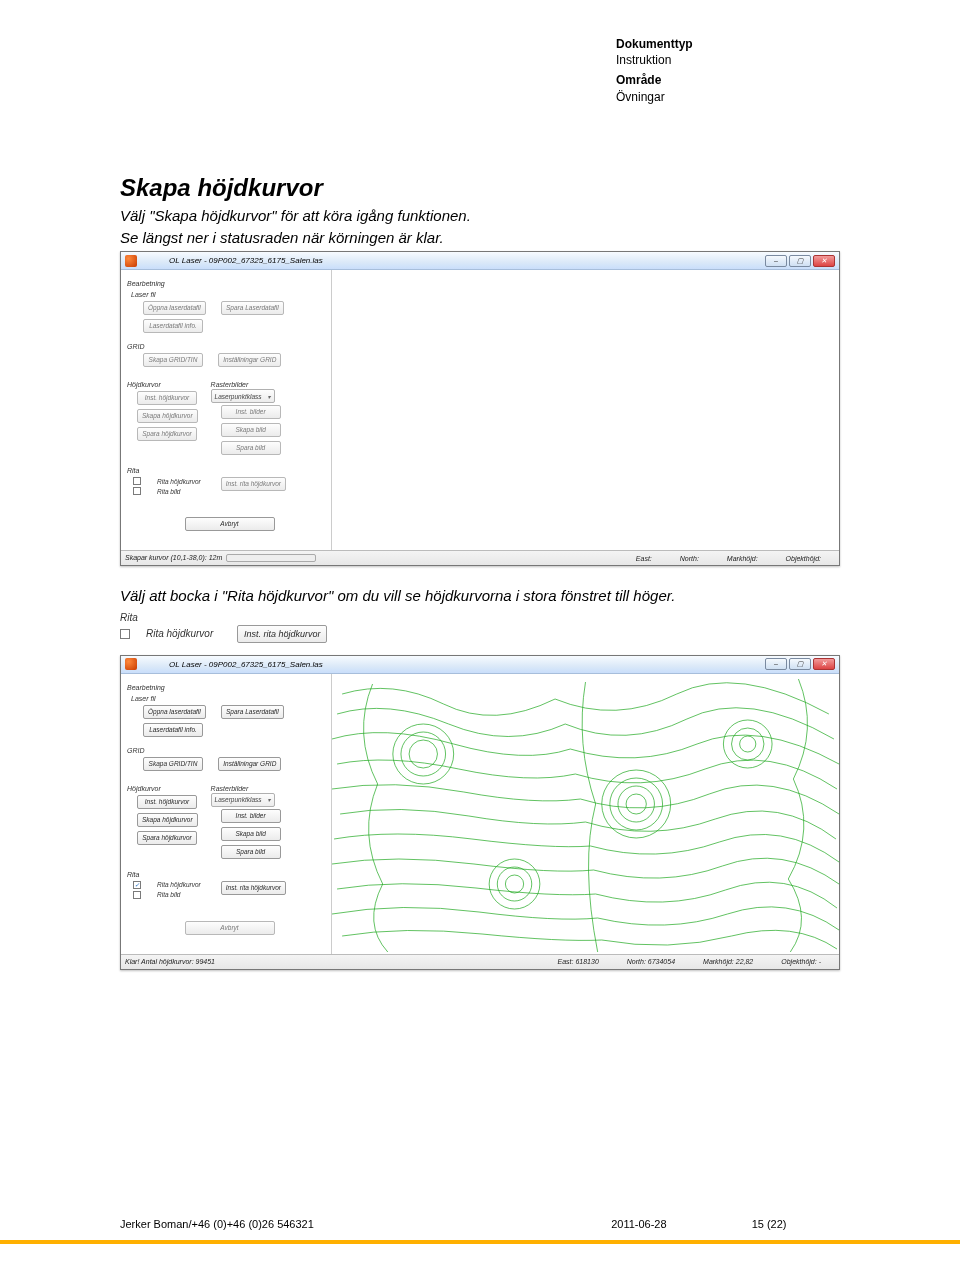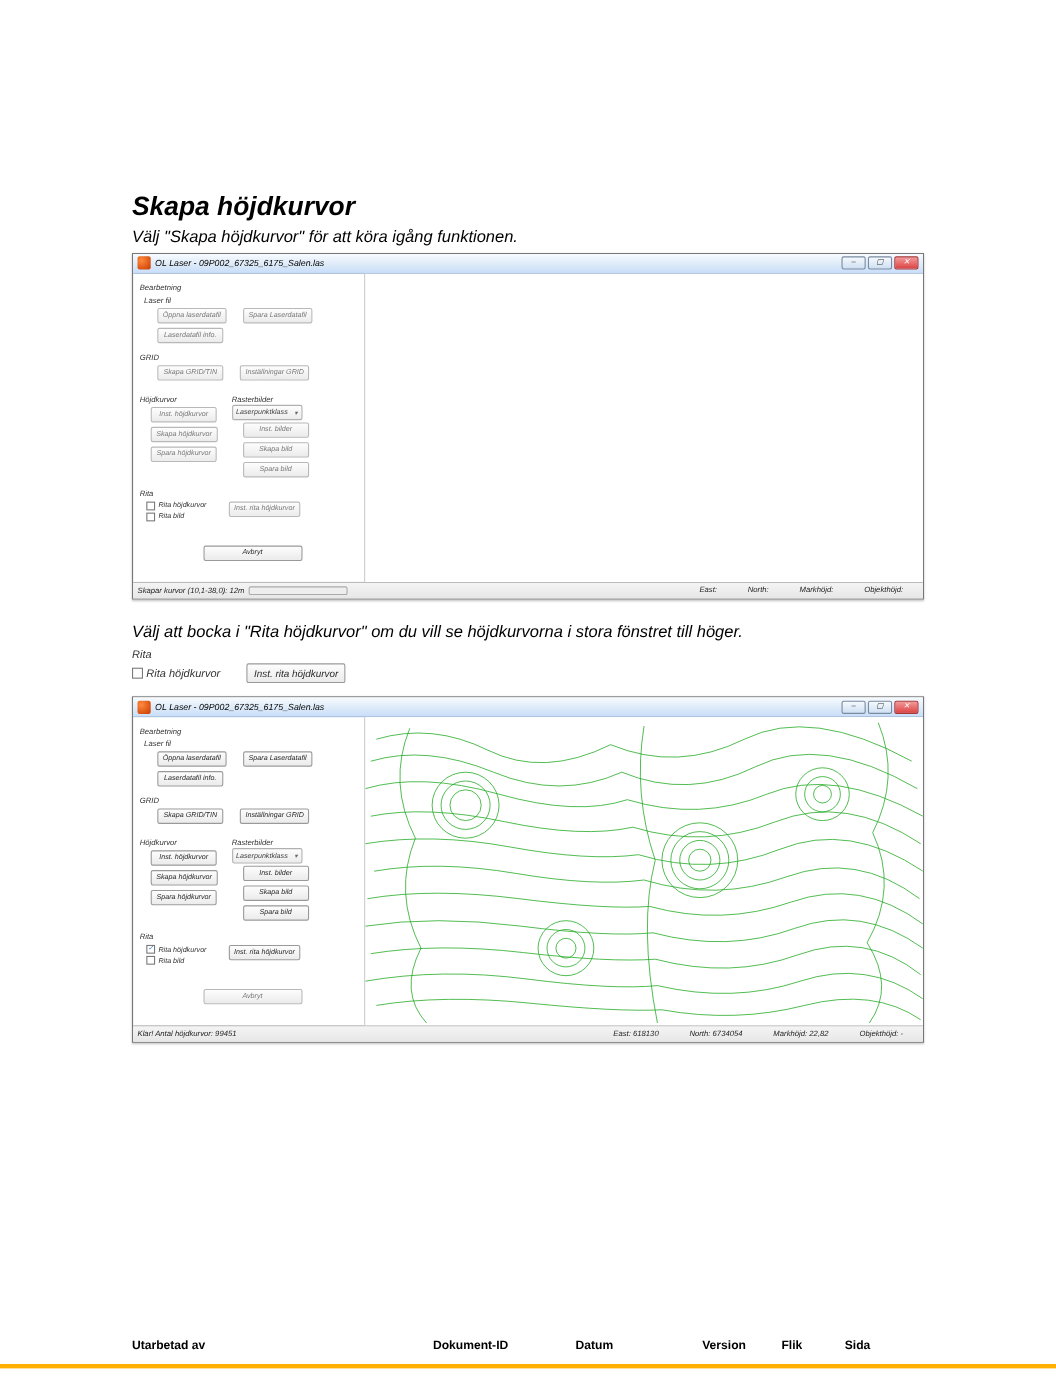--- a/index.html
+++ b/index.html
@@ -10,31 +10,31 @@
 
   .content { position:absolute; top:174px; left:120px; right:120px;font-style:italic; }
 
   h1.section { font-family:Arial,Helvetica,sans-serif; font-size:24px; font-weight:700; margin-bottom:4px; }
   p.body { font-size:15px; line-height:1.3; margin-bottom:2px; }
 
   
   .win { border:1px solid #777; background:#fff; box-shadow:0 1px 2px rgba(0,0,0,0.25); font-size:8px; color:#555; position:relative; }
   .win-title { height:18px; background:linear-gradient(#f7fbff,#dbe9f8 60%,#c9defb); border-bottom:1px solid #a7bedb; display:flex; align-items:center; padding:0 4px; font-size:8px; color:#000; }
   .win-title .icon { width:12px; height:12px; background:radial-gradient(circle at 30% 30%, #ff8a3d, #c83a00); border-radius:2px; margin-right:4px; }
-  .win-title .t { flex:1; white-space:nowrap; overflow:hidden; }
+  .win-title .t { flex:1; white-space:nowrap; overflow:hidden;margin-left:28px; }
   .win-btns { display:flex; gap:2px; }
   .win-btn { width:22px; height:12px; border:1px solid #7a8aa0; border-radius:2px; background:linear-gradient(#f5f9fd,#cfe0f3); font-size:7px; text-align:center; line-height:10px; color:#333; }
   .win-btn.close { background:linear-gradient(#f29a9a,#d44); color:#fff; border-color:#a33; }
 
   .win-body { display:flex; }
   .panel { padding:6px 6px 4px 6px; }
   .panel .plabel { font-size:7px; color:#333; margin:4px 0 1px 0; }
   .btn { display:inline-block; min-width:60px; height:14px; border:1px solid #b8b8b8; border-radius:2px; background:linear-gradient(#fdfdfd,#ebebeb); font-size:6.5px; color:#7a7a7a; text-align:center; line-height:12px; margin:2px 3px 2px 10px; padding:0 4px; }
   .btn.en { color:#2a2a2a; border-color:#999; }
-  .chk { display:flex; align-items:center; gap:3px; font-size:6.5px; color:#333; margin:2px 0; }
+  .chk { display:flex; align-items:center; gap:16px; font-size:6.5px; color:#333; margin:2px 0; }
   .chk .box { width:8px; height:8px; border:1px solid #7a7a7a; background:#fff; font-size:6px; line-height:6px; text-align:center; color:#1565c0; }
   .sel { border:1px solid #b0b0b0; background:linear-gradient(#fdfdfd,#ececec); height:14px; font-size:6.5px; padding:0 3px; color:#444; border-radius:2px; display:inline-flex; align-items:center; gap:3px; }
   .sel::after { content:"▾"; font-size:6px; color:#666; margin-left:3px; }
 
   .statusbar { height:15px; border-top:1px solid #bbb; background:linear-gradient(#f4f4f4,#e7e7e7); display:flex; align-items:center; font-size:7px; color:#222; padding:0 4px; }
   .statusbar .seg { margin-right:14px; white-space:nowrap }
   .statusbar .right { margin-left:auto; display:flex; gap:14px; }
   .progress { width:90px; height:8px; border:1px solid #aaa; border-radius:2px; display:inline-block; vertical-align:middle; overflow:hidden; background:#eee; margin-left:4px; }
   .progress .fill { height:100%; background:linear-gradient(90deg,#57d23a,#2aa51a); }
 
@@ -53,24 +53,31 @@
   .footer table { width:100%; border-collapse:collapse; }
   .footer th { font-weight:700; text-align:left; padding-bottom:1px; font-size:11px; }
   .footer td { font-size:11px; }
   .rule { position:absolute; left:0; right:0; bottom:28px; height:4px; background:#ffb000; }
 </style>
 </head>
 <body>
 
 <div class="page">
 
+  <div class="header-block">
+    <div class="lbl">Dokumenttyp</div>
+    <div>Instruktion</div>
+    <div class="lbl" style="margin-top:4px">Område</div>
+    <div>Övningar</div>
+  </div>
 
   <div class="content">
     <h1 class="section">Skapa höjdkurvor</h1>
     <p class="body">Välj "Skapa höjdkurvor" för att köra igång funktionen.</p>
+    <p class="body">Se längst ner i statusraden när körningen är klar.</p>
 
     <div class="win" style="margin-top:4px;">
       <div class="win-title">
         <span class="icon"></span>
         <span class="t">OL Laser - 09P002_67325_6175_Salen.las</span>
         <span class="win-btns">
           <span class="win-btn">–</span>
           <span class="win-btn">▢</span>
           <span class="win-btn close">✕</span>
         </span>
@@ -253,25 +260,25 @@
           <span class="seg"><span>Objekthöjd:</span> <span>-</span></span>
         </span>
       </div>
     </div>
 
   </div>
 
   <div class="footer">
     <table>
       <tbody>
-          <tr>
-        <th style="width:38%">Utarbetad av</th>
-        <th style="width:18%">Dokument-ID</th>
-        <th style="width:16%">Datum</th>
-        <th style="width:10%">Version</th>
-        <th style="width:8%">Flik</th>
-        <th style="width:10%">Sida</th>
+      <tr>
+        <td>Jerker Boman/+46 (0)+46 (0)26 546321</td>
+        <td></td>
+        <td>2011-06-28</td>
+        <td></td>
+        <td></td>
+        <td>15 (22)</td>
       </tr>
     </tbody>
       </table>
   </div>
   <div class="rule"></div>
 </div>
 
 </body></html>

